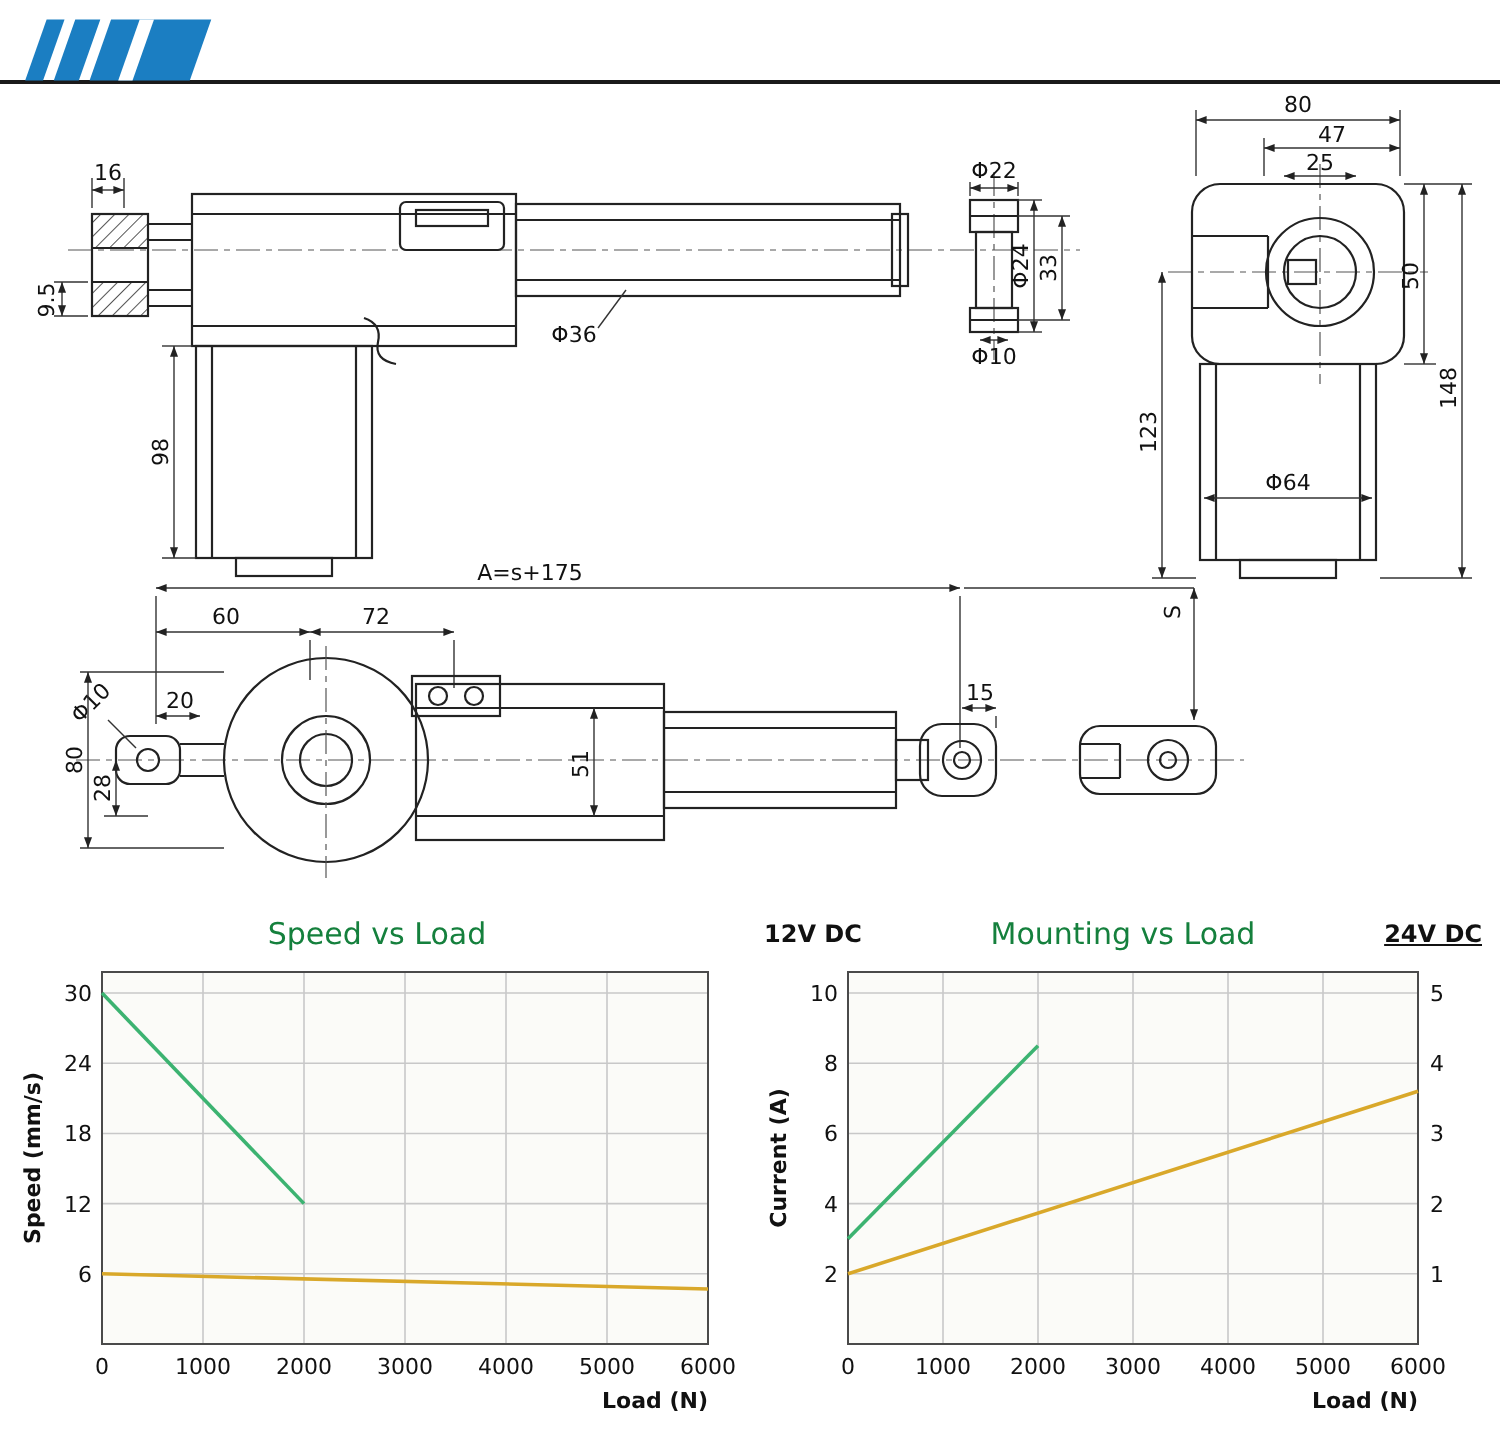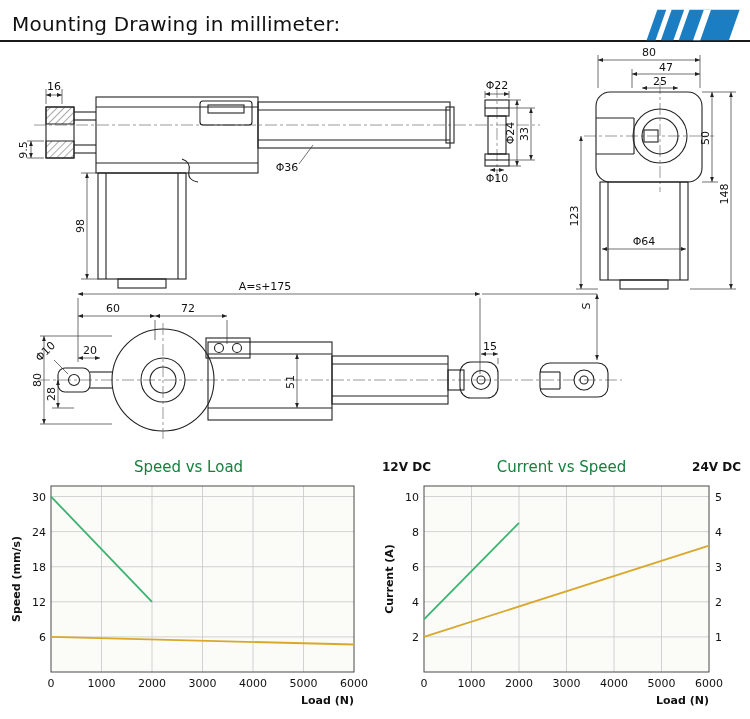--- a/index.html
+++ b/index.html
@@ -12,30 +12,29 @@
   .ln{stroke:#222;stroke-width:1.1;fill:none;}
   .cl{stroke:#555;stroke-width:.6;fill:none;stroke-dasharray:12 3 3 3;}
   .ext{stroke:#333;stroke-width:.7;fill:none;}
   .dim{stroke:#333;stroke-width:.7;fill:none;marker-start:url(#ar);marker-end:url(#ar);}
   .dtxt{font-size:11px;fill:#111;text-anchor:middle;font-family:"DejaVu Sans",sans-serif;}
   .charts{display:flex;gap:10px;padding:0 7px;margin-top:4px;}
   .chart{width:363px;}
   .chart-hd{display:flex;justify-content:space-between;align-items:center;height:22px;padding:0 2px;}
   .chart-title{font-size:15px;color:#15803d;flex:1;text-align:center;}
   .axis-tag{font-size:12px;font-weight:bold;min-width:48px;}
-  .axis-tag.r{text-align:right;}
+  .axis-tag.r{text-align:right;text-decoration:underline;}
   .chart-svg{display:block;background:#fff;}
 </style>
 </head>
 <body>
 
 <div class="page">
 
   <div class="hdr">
-    <h1>Mounting Drawing in millimeter:</h1>
     <svg class="logo" viewBox="0 0 106 38">
       <polygon points="0,36 10,36 22,2 12,2" fill="#1b7ec2"></polygon>
       <polygon points="16,36 30,36 42,2 28,2" fill="#1b7ec2"></polygon>
       <polygon points="36,36 92,36 104,2 48,2" fill="#1b7ec2"></polygon>
       <polygon points="52,36 60,36 72,2 64,2" fill="#ffffff"></polygon>
     </svg>
   </div>
 
   <svg class="drawing" width="750" height="408" viewBox="0 0 750 408">
     <defs>
@@ -250,21 +249,21 @@
           <text x="39" y="92.71698113207547" text-anchor="end" font-size="11" fill="#111" font-family="DejaVu Sans, sans-serif">18</text>
           <text x="39" y="57.622641509433976" text-anchor="end" font-size="11" fill="#111" font-family="DejaVu Sans, sans-serif">24</text>
           <text x="39" y="22.528301886792462" text-anchor="end" font-size="11" fill="#111" font-family="DejaVu Sans, sans-serif">30</text>
           <text x="13" y="101" text-anchor="middle" font-size="11" fill="#111" font-family="DejaVu Sans, sans-serif" font-weight="bold" transform="rotate(-90 13 101)">Speed (mm/s)</text>
           <text x="347" y="226" text-anchor="end" font-size="11" fill="#111" font-family="DejaVu Sans, sans-serif" font-weight="bold">Load (N)</text>
         </svg>
     </div>
     <div class="chart">
       <div class="chart-hd">
         <span class="axis-tag">12V DC</span>
-        <span class="chart-title">Current vs Speed</span>
+        <span class="chart-title">Mounting vs Load</span>
         <span class="axis-tag r">24V DC</span>
       </div>
       <svg class="chart-svg" width="363" height="230" viewBox="0 0 363 230">
           <rect x="44" y="8" width="285" height="186" fill="#fbfbf8"></rect>
           <line x1="91.5" y1="8" x2="91.5" y2="194" stroke="#c8c8c8" stroke-width="0.8"></line>
           <line x1="139" y1="8" x2="139" y2="194" stroke="#c8c8c8" stroke-width="0.8"></line>
           <line x1="186.5" y1="8" x2="186.5" y2="194" stroke="#c8c8c8" stroke-width="0.8"></line>
           <line x1="234" y1="8" x2="234" y2="194" stroke="#c8c8c8" stroke-width="0.8"></line>
           <line x1="281.5" y1="8" x2="281.5" y2="194" stroke="#c8c8c8" stroke-width="0.8"></line>
           <line x1="44" y1="158.9056603773585" x2="329" y2="158.9056603773585" stroke="#c8c8c8" stroke-width="0.8"></line>

